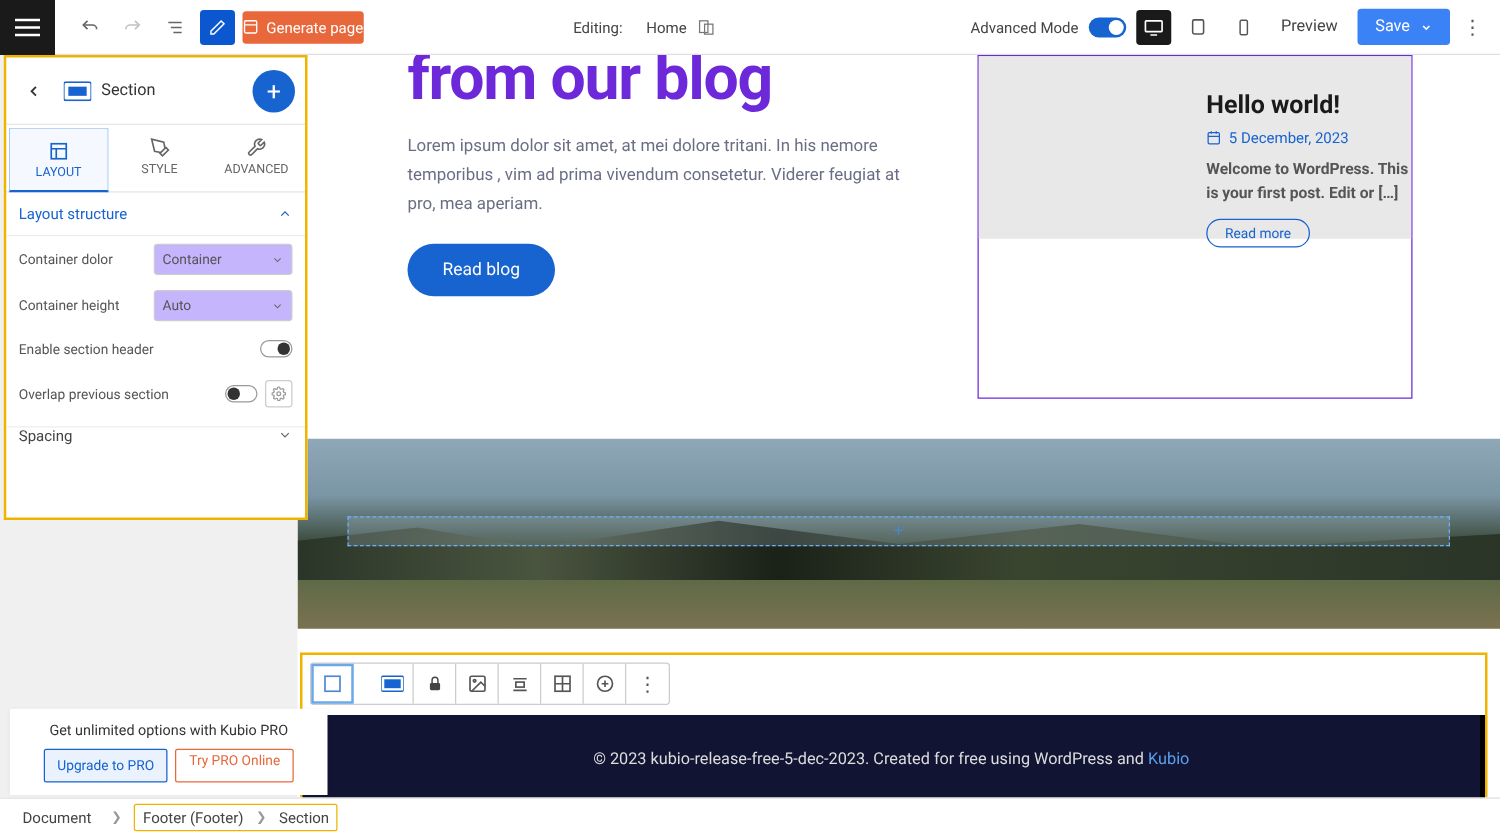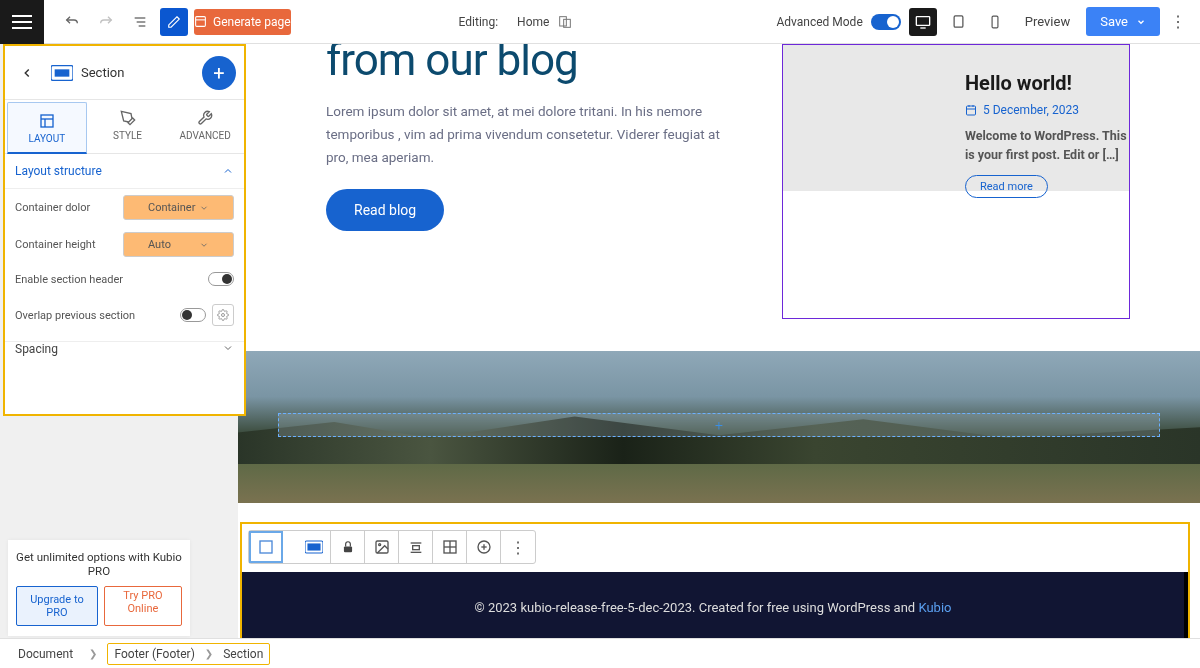--- a/index.html
+++ b/index.html
@@ -32,33 +32,33 @@
 .sb-title-wrap { flex: 1; display: flex; align-items: center; gap: 8px; padding-left: 10px; }
 .sb-title { font-size: 13px; color: #333; }
 .sb-add { width: 34px; height: 34px; background: #1763cf; border-radius: 50%; display: flex; align-items: center; justify-content: center; color: #fff; font-size: 20px; }
 .sb-tabs { display: flex; border-bottom: 1px solid #e6e6e6; }
 .sb-tab { flex: 1; text-align: center; padding: 10px 0 8px; font-size: 10px; color: #666; display: flex; flex-direction: column; align-items: center; gap: 4px; }
 .sb-tab.active { color: #1763cf; border: 1px solid #a7c8f0; border-bottom: 2px solid #1763cf; background: #f5f9ff; margin:2px 2px -1px 2px; border-radius:2px 2px 0 0;}
 .sb-tab svg { width: 16px; height: 16px; }
 .sb-section-hd { padding: 10px 10px; font-size: 12px; color: #1763cf; display: flex; justify-content: space-between; align-items: center; border-bottom: 1px solid #eee; }
 .sb-row { display: flex; align-items: center; padding: 6px 10px; font-size: 11px; color: #555; }
 .sb-row-label { flex: 0 0 108px; }
-.sb-select { flex: 1; border: 1px solid #ccc; border-radius: 3px; padding: 5px 24px; font-size: 11px; display: flex; justify-content: space-between; align-items: center; background:#fdba74;}
+.sb-select { flex: 1; border: 1px solid #ccc; border-radius: 3px; padding: 5px 6px; font-size: 11px; display: flex; justify-content: space-between; align-items: center; background:#c4b5fd;}
 .sb-toggle-row { display: flex; align-items: center; justify-content: space-between; padding: 9px 10px; font-size: 11px; color: #555; }
 .mini-toggle { width: 26px; height: 14px; background: #fff; border: 1px solid #999; border-radius: 8px; position: relative; }
 .mini-toggle::after { content: ""; position: absolute; width: 10px; height: 10px; background: #333; border-radius: 50%; top: 1px; left: 1px; }
 .mini-toggle.right::after { left: auto; right: 1px; }
 .gear-box { width: 22px; height: 22px; border: 1px solid #ccc; border-radius: 3px; margin-left: 6px; display: flex; align-items: center; justify-content: center; color: #999; font-size: 11px; }
 .sb-spacing { padding: 0 10px; font-size: 12px; color: #444; display: flex; justify-content: space-between; border-top: 1px solid #eee; margin-top:6px;}
 
 
 .canvas { position: absolute; top: 44px; left: 238px; right: 0; bottom: 30px; background: #fff; overflow: hidden; }
 .blog-hero { background: #fff; padding: 0 70px 28px 88px; display: flex; gap: 40px; }
 .blog-left { flex: 1; }
-.blog-title-fragment { font-size: 44px; font-weight: 400; color: #0c4a6e; letter-spacing: -1px; margin-top:-10px;}
+.blog-title-fragment { font-size: 50px; font-weight: 700; color: #6d28d9; letter-spacing: -1px; margin-top:-10px;}
 .blog-desc { font-size: 13.5px; color: #6a6e85; line-height: 1.7; margin-top: 14px; }
 .read-blog-btn { display: inline-block; background: #1763cf; color: #fff; padding: 13px 28px; border-radius: 30px; font-size: 14px; margin-top: 20px; }
 .blog-card { width: 348px; border: 1px solid #6d28d9; display: flex; flex-direction: column; }
 .card-img { height: 146px; background: #e8e8e8; }
 .card-body { padding: 0 0 0 14px; position:relative; top:-120px; margin-left:168px;}
 .card-title { font-size: 20px; font-weight: 700; color: #1a1a1a; }
 .card-date { display: flex; align-items: center; gap: 6px; font-size: 12px; color: #1763cf; margin-top: 8px; }
 .card-excerpt { font-size: 12.5px; color: #555; line-height: 1.5; margin-top: 10px; font-weight: bold; }
 .read-more { display: inline-block; border: 1px solid #1763cf; color: #1763cf; padding: 4px 14px; border-radius: 14px; font-size: 11px; margin-top: 10px; }
 
@@ -76,21 +76,21 @@
 .footer-wrap { position: absolute; left: 240px; right: 10px; bottom: 30px; height: 116px; border: 2px solid #f0b400; background: #fff; padding-top: 6px; }
 .footer-toolbar { position: absolute; top: 6px; left: 6px; display: flex; background: #fff; border: 1px solid #ccc; border-radius: 3px; }
 .ft-btn { width: 34px; height: 32px; display: flex; align-items: center; justify-content: center; border-right: 1px solid #ccc; color: #555; }
 .ft-btn:last-child { border-right: none; }
 .ft-btn.sel { border: 2px solid #6aa8e8; }
 .ft-gap { width: 14px; border-right:none;}
 .footer-dark { background: #111533; height: 70px; margin-top: 42px; display: flex; align-items: center; justify-content: center; color: #ddd; font-size: 13px; border-right:4px solid #000;}
 .footer-dark a { color: #5a9ff0; }
 
 
-.pro-box { position: absolute; left: 8px; bottom: 32px; width: 182px; background: #fff; padding: 10px 8px; text-align: center; box-shadow: 0 0 4px rgba(0,0,0,.05); }
+.pro-box { position: absolute; left: 8px; bottom: 32px; width: 254px; background: #fff; padding: 10px 8px; text-align: center; box-shadow: 0 0 4px rgba(0,0,0,.05); }
 .pro-txt { font-size: 11.5px; color: #333; margin-bottom: 8px; }
 .pro-btns { display: flex; gap: 6px; justify-content: center; }
 .pro-up { border: 1px solid #1763cf; color: #1763cf; background:#eaf2fd; padding: 6px 10px; font-size: 11px; border-radius: 2px; }
 .pro-try { border: 1px solid #e8683c; color: #e8683c; padding: 2px 10px; font-size: 11px; border-radius: 2px; }
 
 
 .bcrumb { position: absolute; left: 0; right: 0; bottom: 0; height: 30px; background: #fff; border-top: 1px solid #e0e0e0; display: flex; align-items: center; font-size: 12px; color: #444; padding-left: 12px; gap: 10px; }
 .bcrumb .seg { padding: 3px 6px; }
 .bcrumb .chev { color: #999; font-size: 10px; }
 .bcrumb .hl { border: 1.5px solid #f0b400; border-radius: 2px; padding: 3px 6px; display:flex; gap:10px; align-items:center;}

